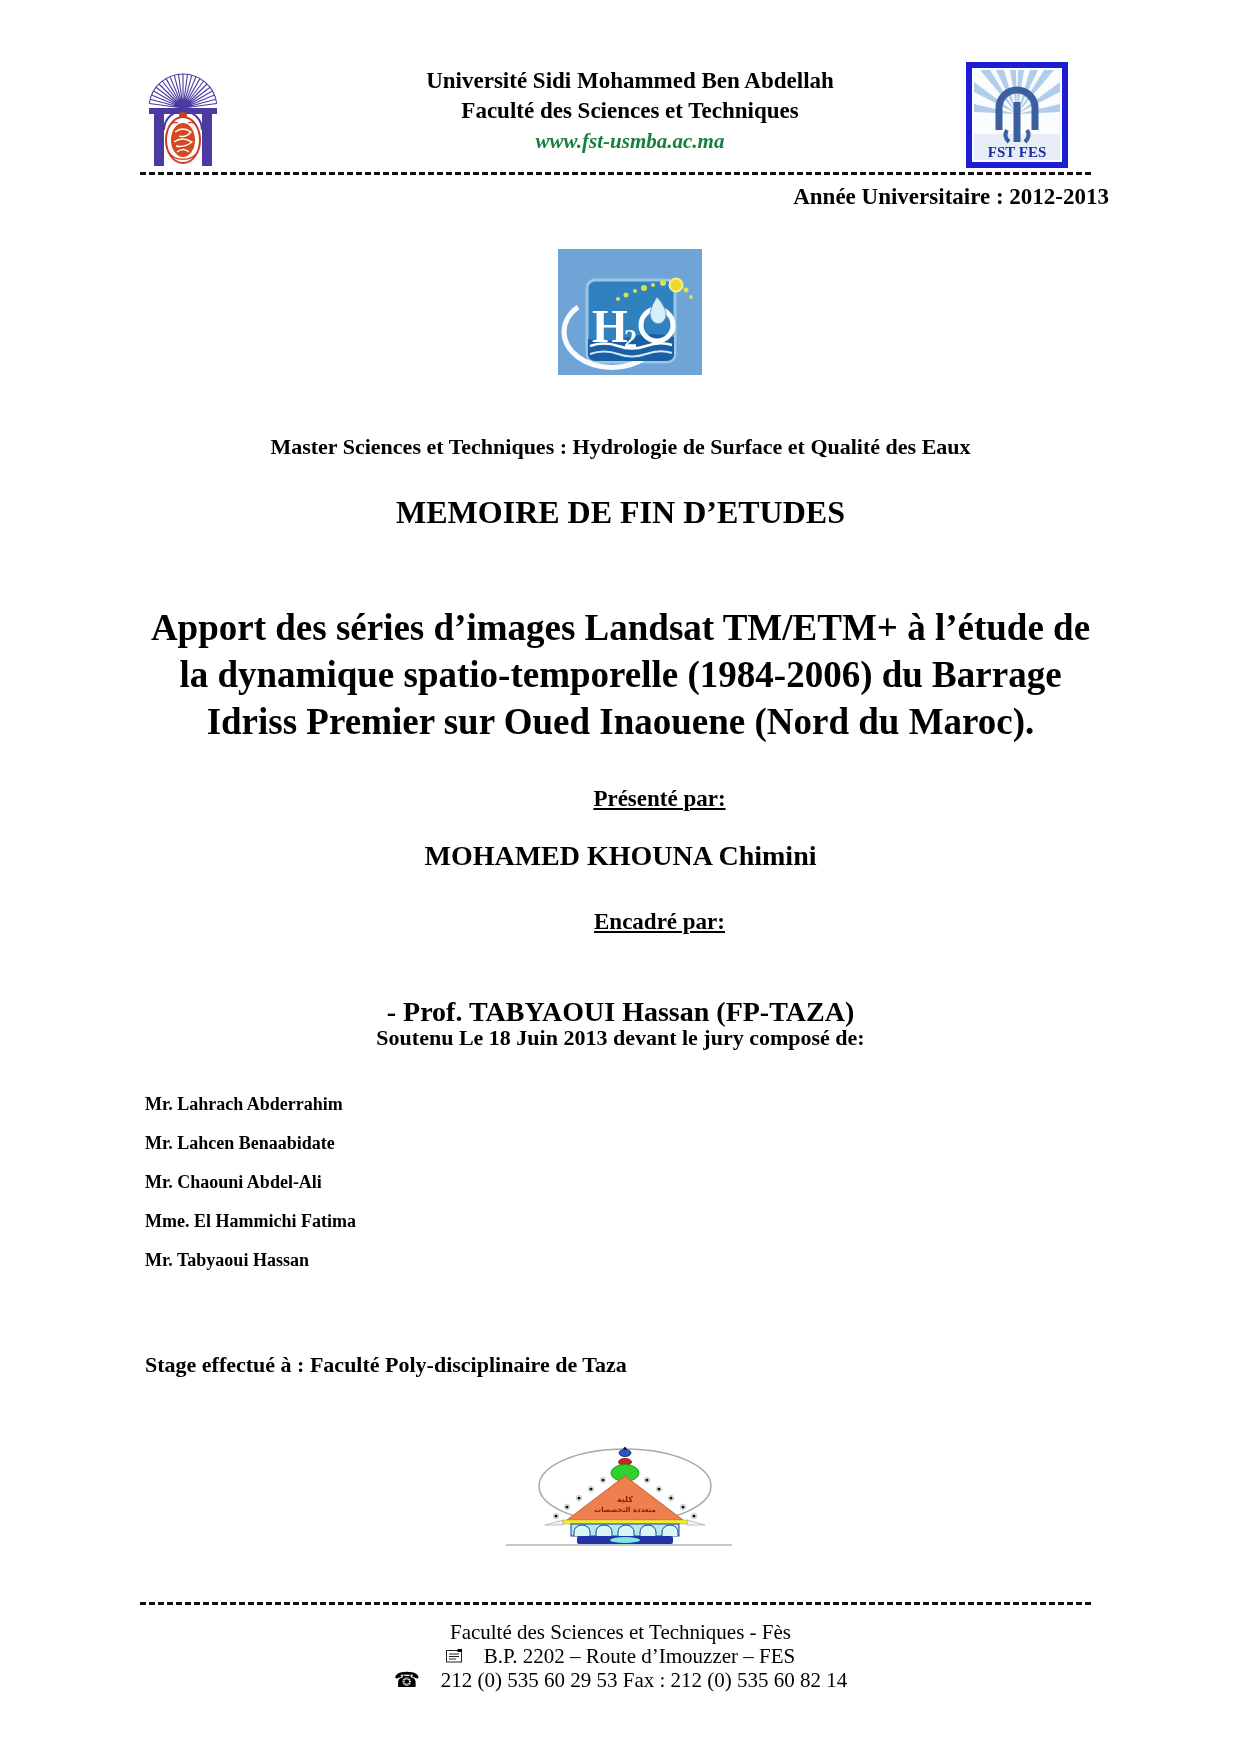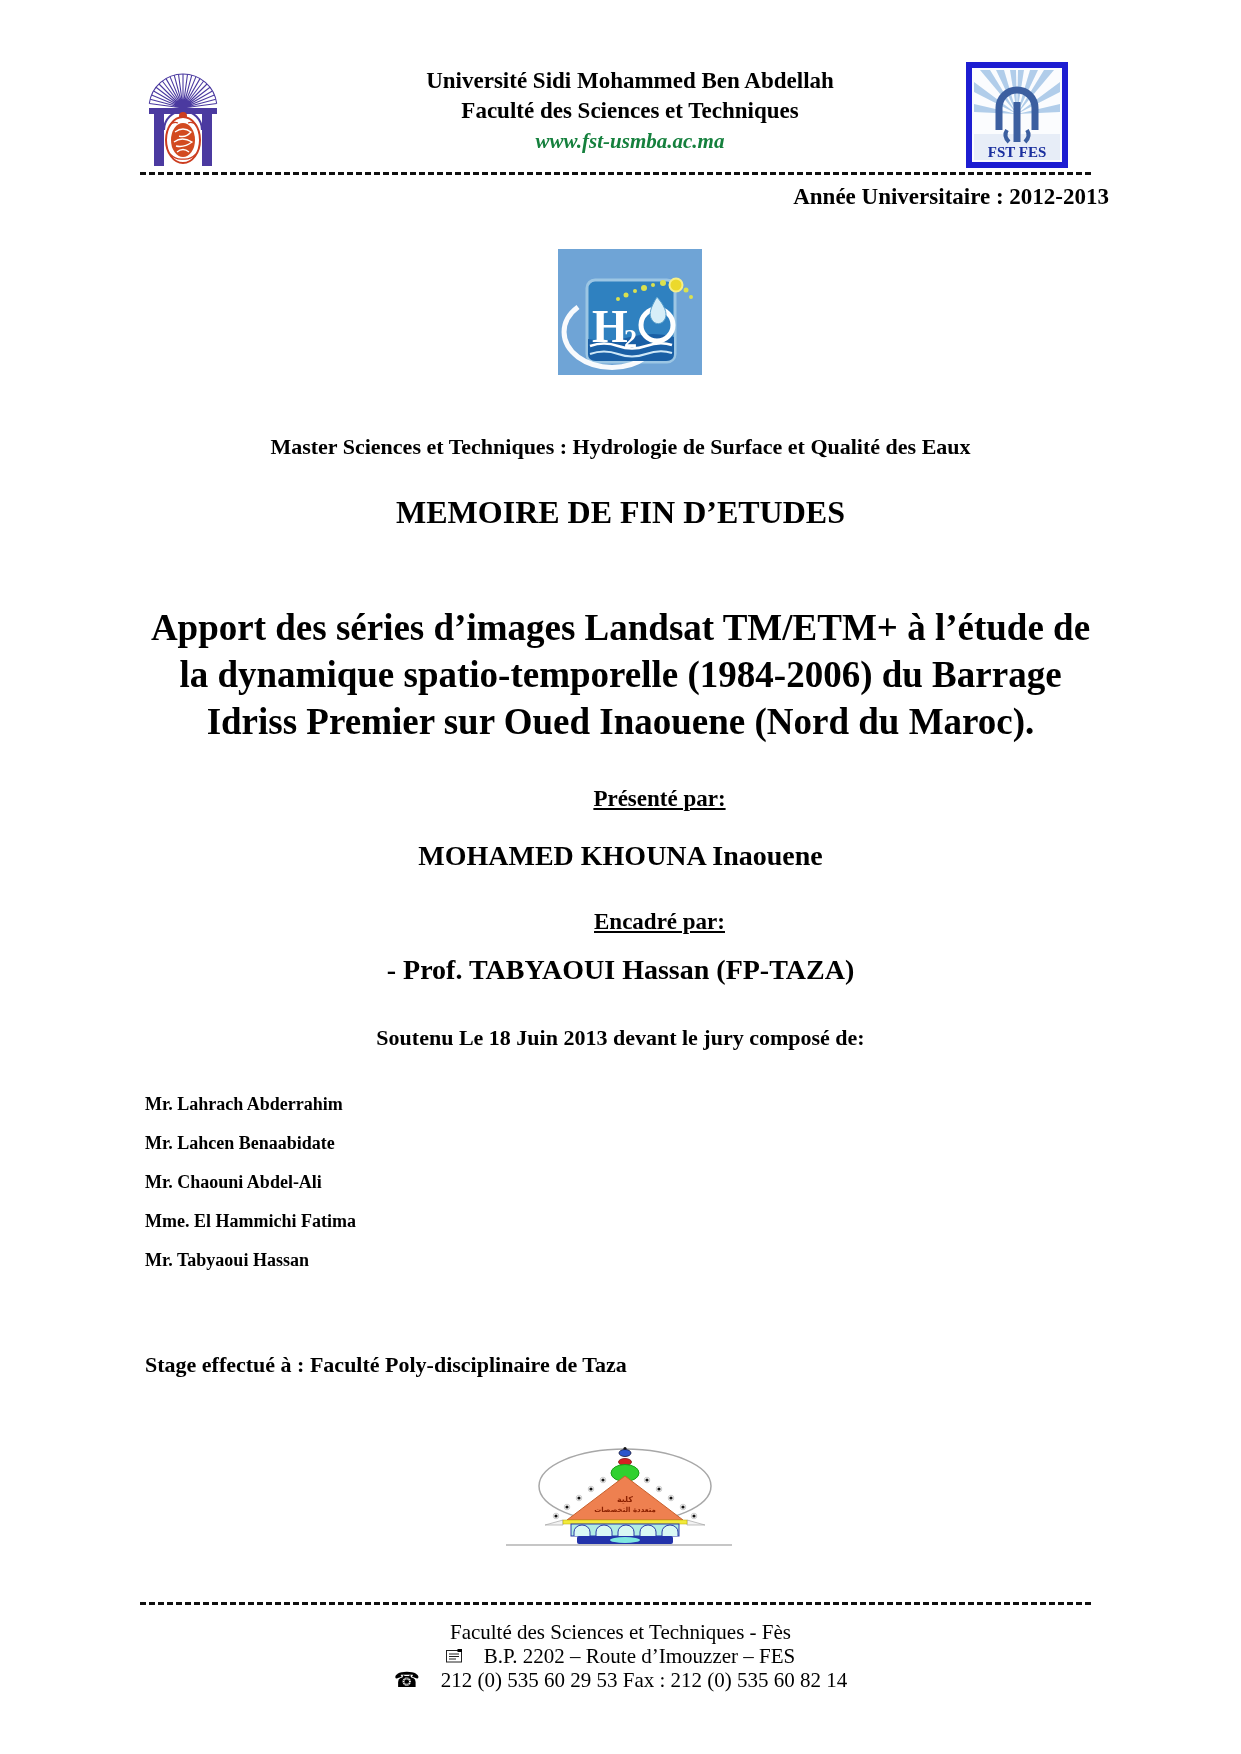--- a/index.html
+++ b/index.html
@@ -135,27 +135,27 @@
   <div class="abs center-block title" style="top:604px;">
     <div>Apport des séries d’images Landsat TM/ETM+ à l’étude de</div>
     <div>la dynamique spatio-temporelle (1984-2006) du Barrage</div>
     <div>Idriss Premier sur Oued Inaouene (Nord du Maroc).</div>
   </div>
 
   <div class="abs center-block small-head" style="top:786px;">
     <span class="ul">Présenté par:</span>
   </div>
 
-  <div class="abs center-block big-name" style="top:840px;">MOHAMED KHOUNA Inaouene</div>
+  <div class="abs center-block big-name" style="top:840px;">MOHAMED KHOUNA Chimini</div>
 
   <div class="abs center-block small-head" style="top:909px;">
     <span class="ul">Encadré par:</span>
   </div>
 
-  <div class="abs center-block big-name" style="top:954px;">- Prof. TABYAOUI Hassan (FP-TAZA)</div>
+  <div class="abs center-block big-name" style="top:996px;">- Prof. TABYAOUI Hassan (FP-TAZA)</div>
 
   <div class="abs center-block soutenu" style="top:1025px;">Soutenu Le 18 Juin 2013 devant le jury composé de:</div>
 
   <div class="abs jury">
     <div class="jury-item">Mr. Lahrach Abderrahim</div>
     <div class="jury-item">Mr. Lahcen Benaabidate</div>
     <div class="jury-item">Mr. Chaouni Abdel-Ali</div>
     <div class="jury-item">Mme. El Hammichi Fatima</div>
     <div class="jury-item">Mr. Tabyaoui Hassan</div>
   </div>

